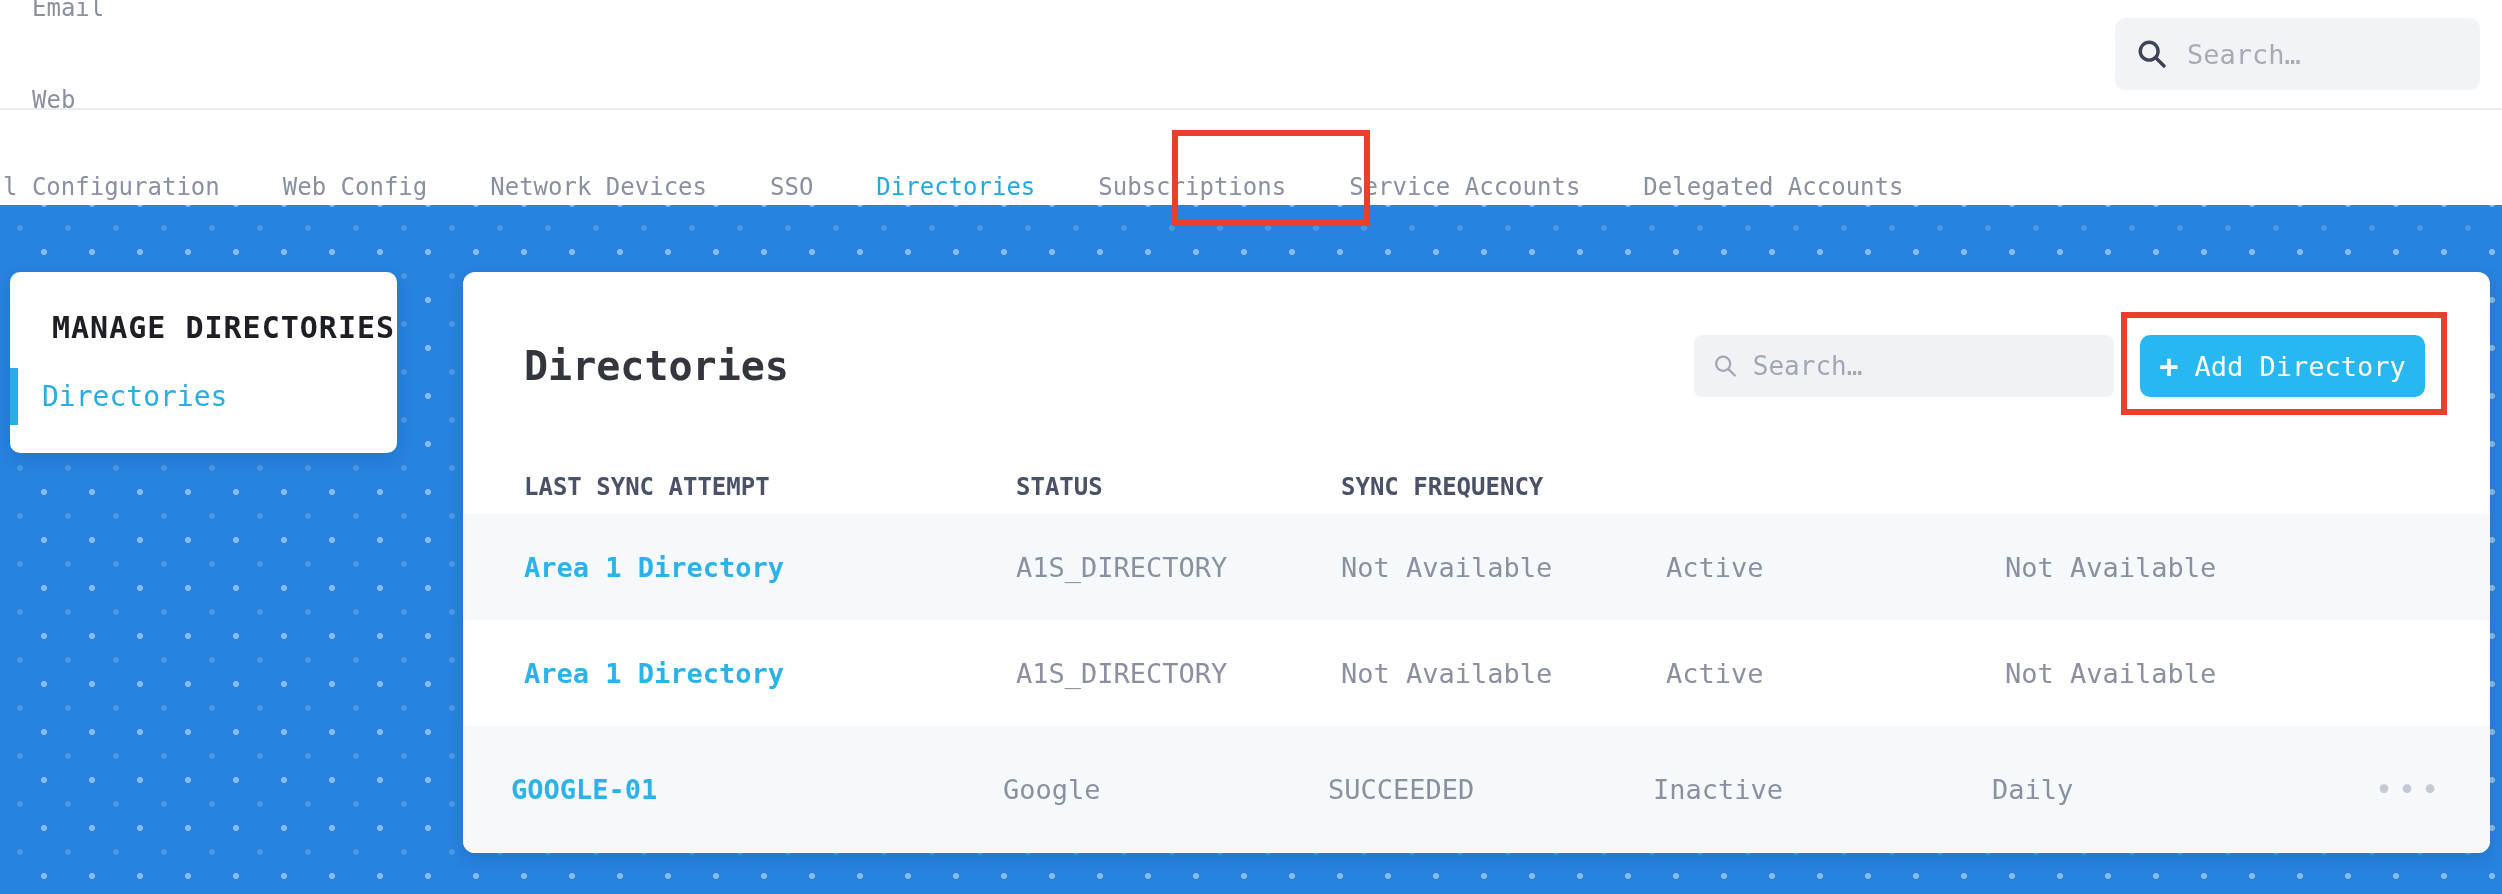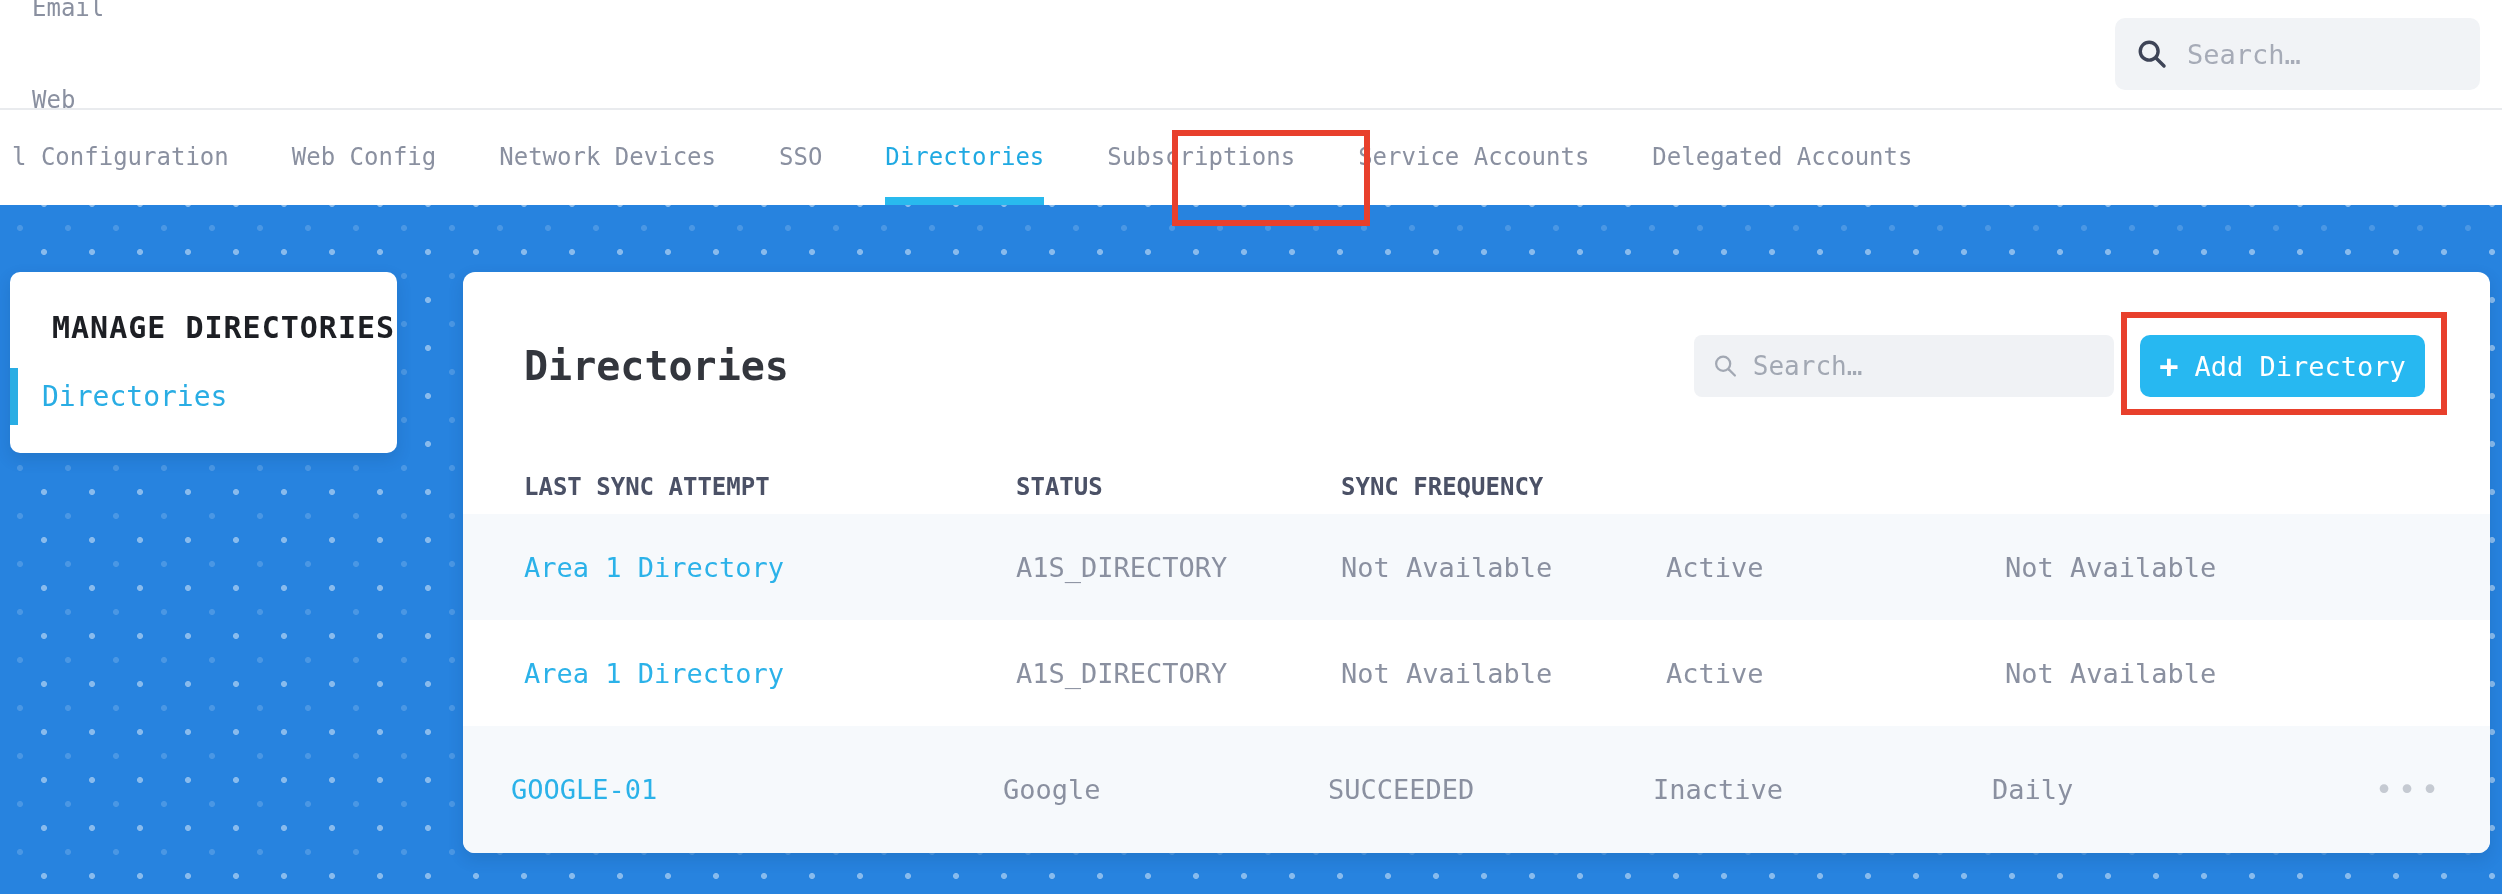--- a/index.html
+++ b/index.html
@@ -24,21 +24,21 @@
   .top-search svg { flex:0 0 auto; }
   .top-search input {
     border:none; outline:none; background:transparent; width:100%;
     font-family:inherit; font-size:27px; color:#3E4457; margin-left:18px;
   }
   .top-search input::placeholder { color:#A6ABB7; }
 
   
   .subnav {
     height:95px; background:#fff; display:flex; align-items:center;
-    gap:63px; padding-left:12px; position:relative;
+    gap:63px; padding-left:3px; position:relative;margin-top:30px;
   }
   .subnav-item {
     font-size:24px; color:#8A90A0; cursor:pointer; white-space:nowrap;
     position:relative; height:95px; line-height:95px;
   }
   .subnav-item.active { color:#1FA9E2; }
   .subnav-item.active::after {
     content:""; position:absolute; left:0; right:0; bottom:0; height:8px;
     background:#29BAEE;
   }
@@ -108,21 +108,21 @@
     padding:0 65px 0 61px; align-items:center;
   }
   .tbl-head { height:54px; flex:0 0 auto; }
   .tbl-head .th {
     font-size:24px; font-weight:bold; color:#4B5166; white-space:nowrap;
   }
   .tbl-row { height:106px; flex:0 0 auto; }
   .tbl-row.alt { background:#F6F9FC; }
   .tbl-row.last { flex:1 1 auto; height:auto;padding-left:48px; }
   .cell { font-size:27px; color:#8A90A0; white-space:nowrap; }
-  .cell.link { color:#2BB2E9; cursor:pointer; }
+  .cell.link { color:#2BB2E9; cursor:pointer;font-weight:bold; }
   .cell.menu { color:#C5CAD2; font-size:30px; letter-spacing:5px; cursor:pointer; padding-left:30px; }
 
   
   .annot {
     position:absolute; border:6px solid #E8402C; pointer-events:none; z-index:50;
   }
   .annot-tab  { left:1172px; top:130px; width:198px; height:96px; }
   .annot-add  { left:2121px; top:312px; width:326px; height:103px; }
 </style>
 </head>

